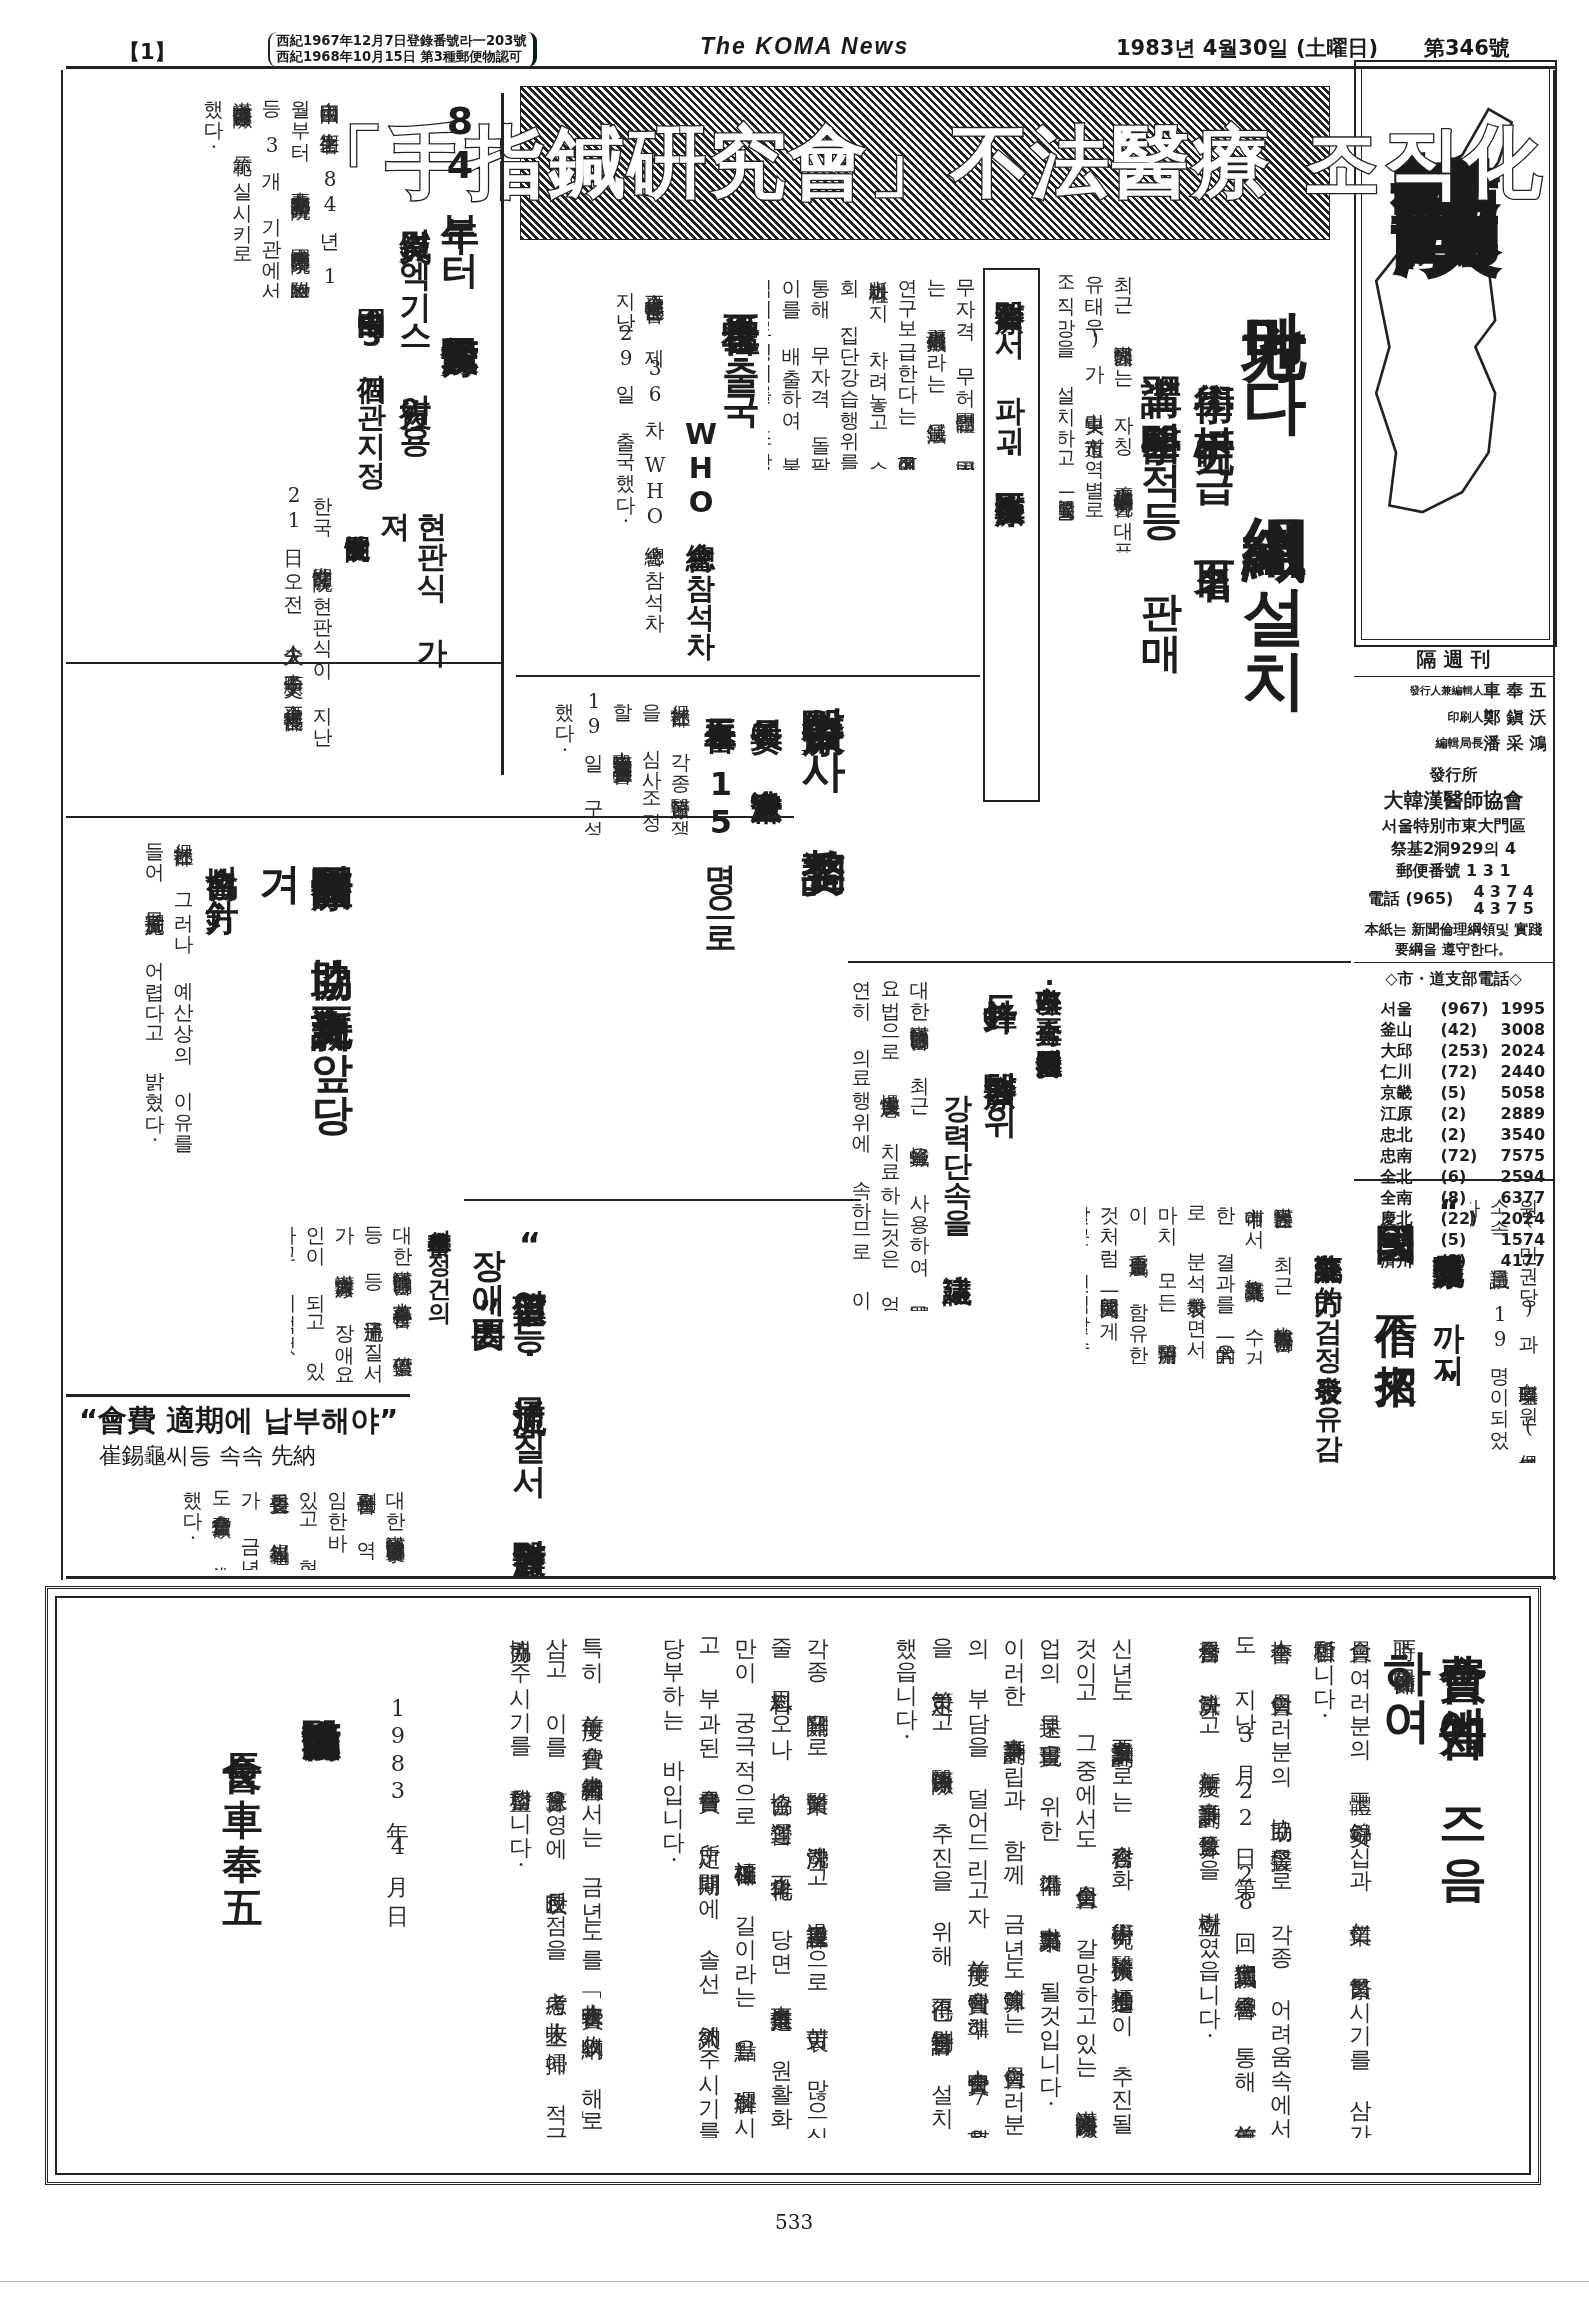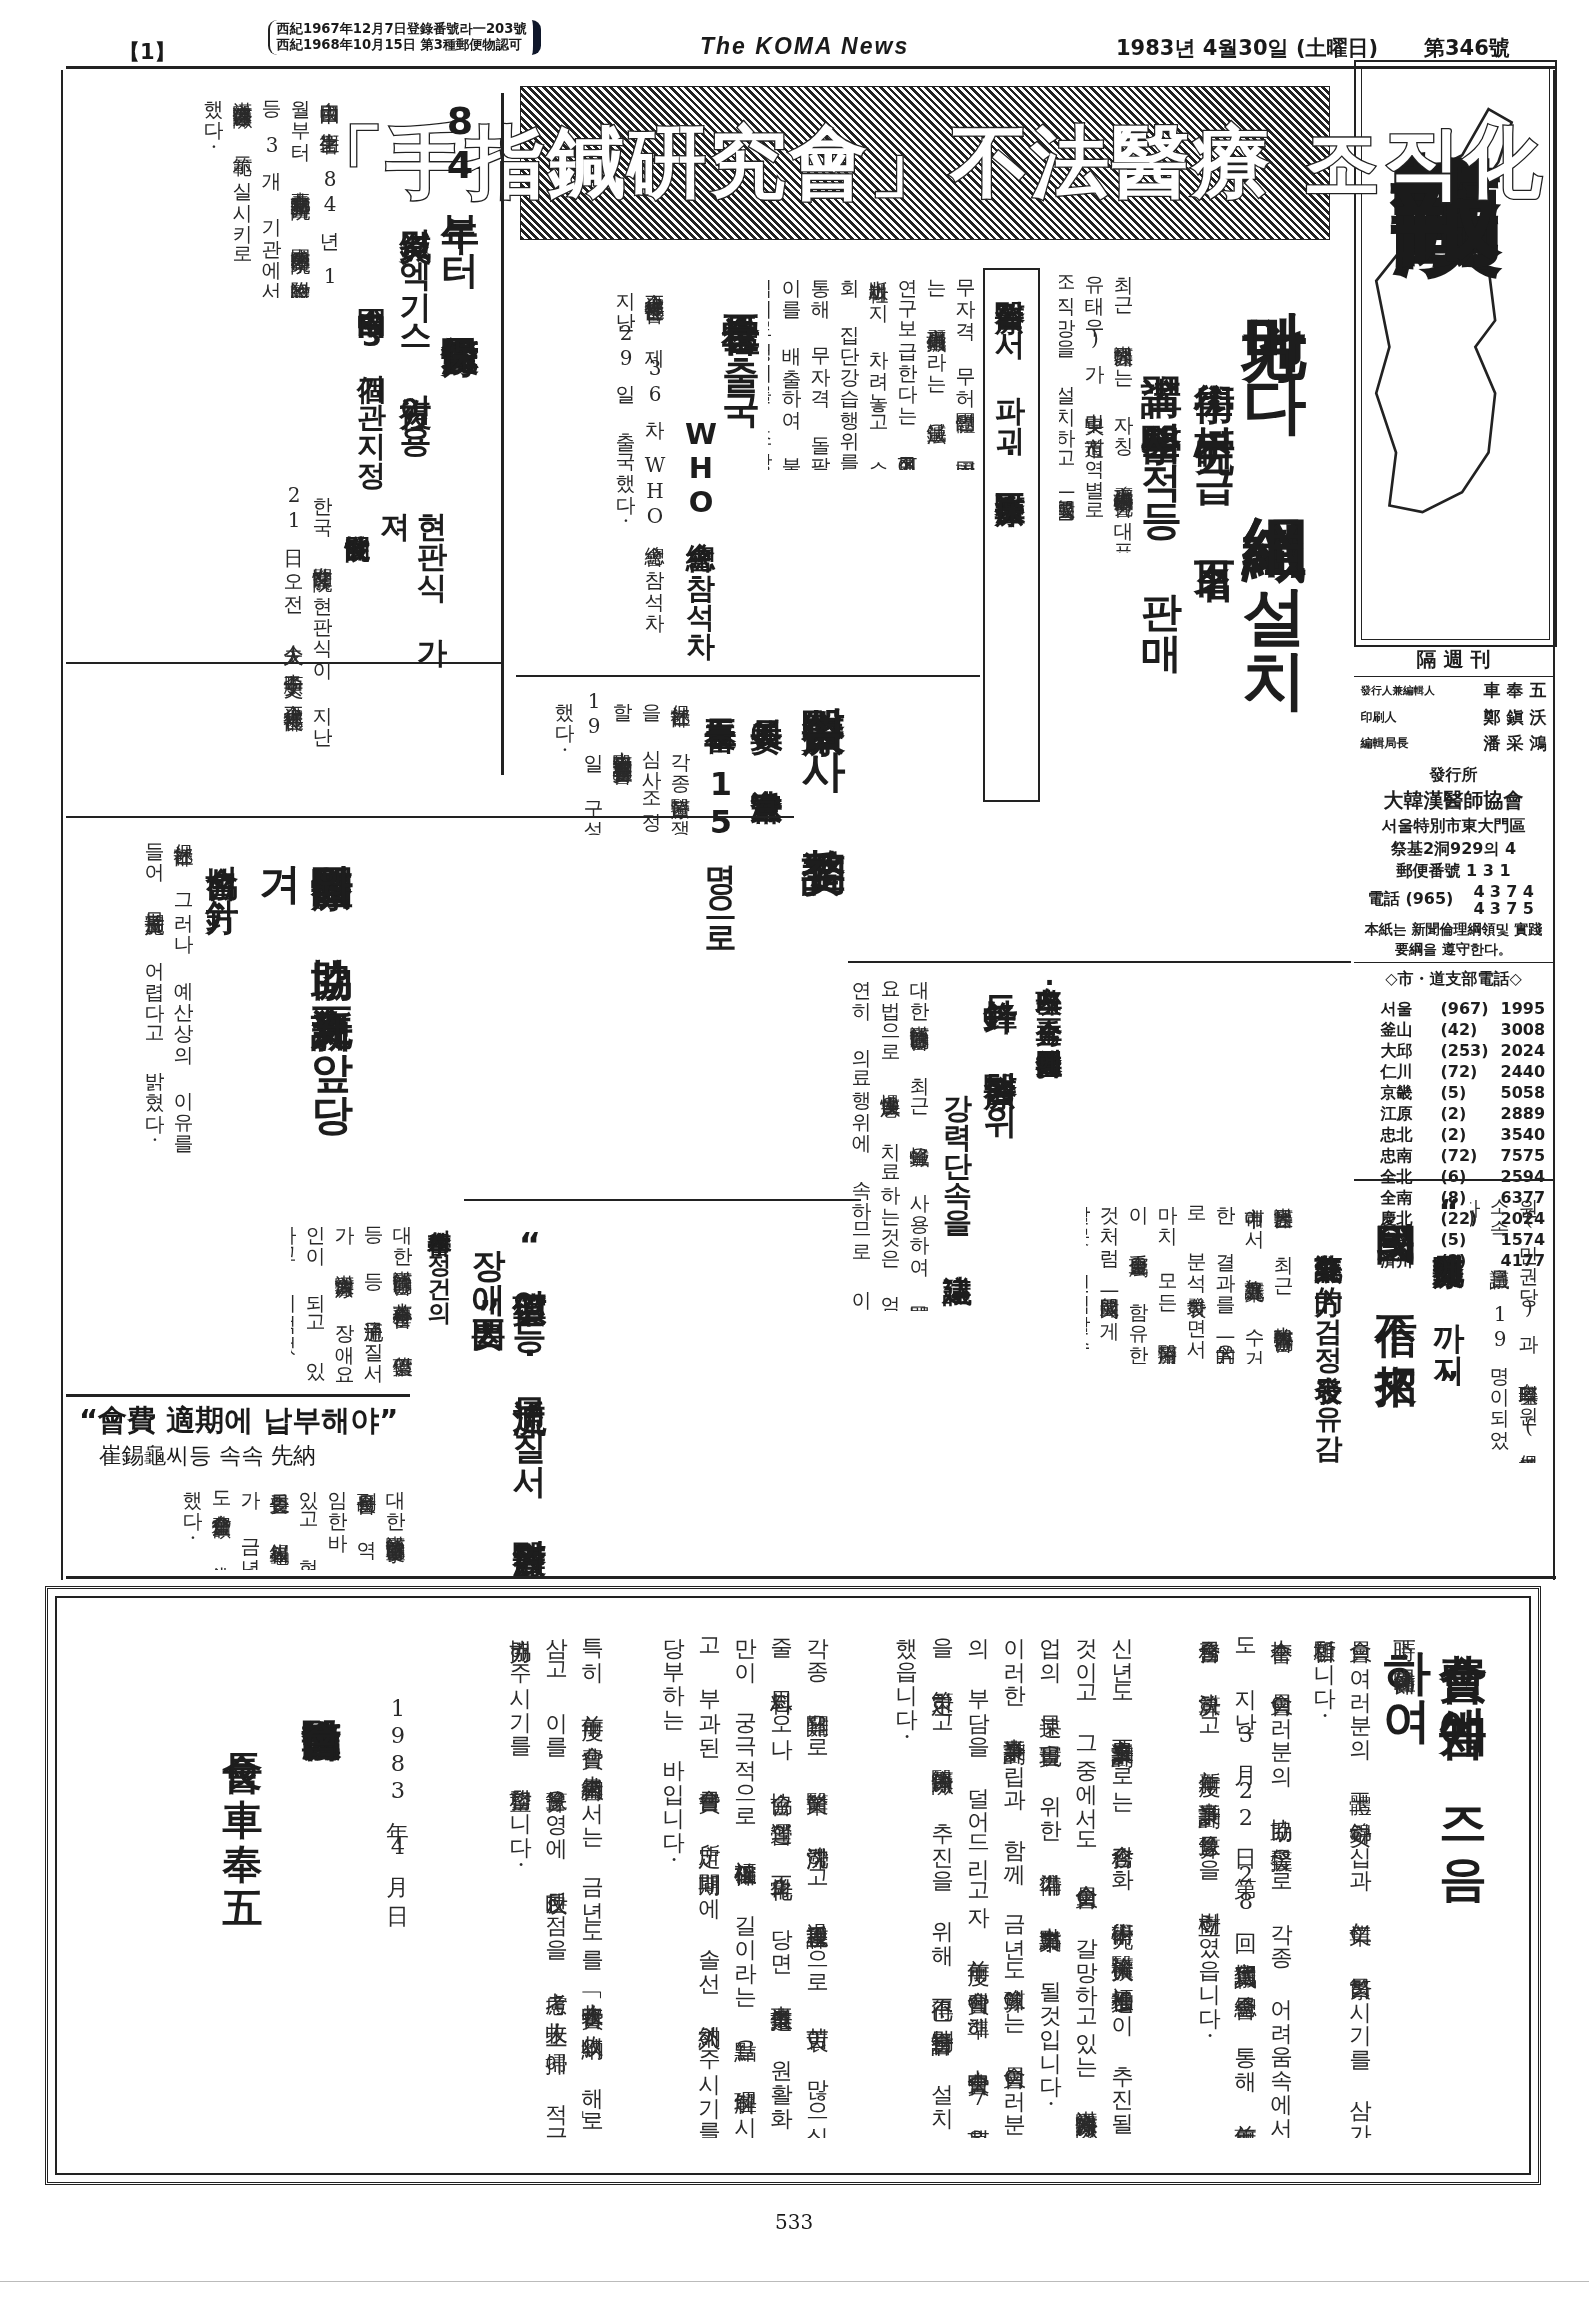--- a/index.html
+++ b/index.html
@@ -12,32 +12,32 @@
   .head-v{writing-mode:vertical-rl;text-orientation:upright;font-family:"DejaVu Sans","Liberation Sans",sans-serif;font-weight:bold;color:#1d1d1d;}
   .banner{position:absolute;left:520px;top:86px;width:808px;height:152px;
     background:repeating-linear-gradient(45deg,#222 0 2.6px,#fff 2.6px 5.3px);border:1.3px solid #222;
     display:flex;align-items:center;justify-content:center;}
   .banner span{font-family:"DejaVu Sans","Liberation Sans",sans-serif;font-weight:bold;font-size:78px;color:#fff;
     -webkit-text-stroke:2.6px #222;paint-order:stroke fill;letter-spacing:2.6px;white-space:nowrap;}
   .masthead{position:absolute;left:1354px;top:60px;width:199px;height:583px;border:2.6px solid #222;}
   .masthead .inner{position:absolute;left:5.3px;top:5.3px;right:5.3px;bottom:5.3px;border:1.3px solid #222;}
   .masthead .logo{writing-mode:vertical-rl;text-orientation:upright;font-family:"DejaVu Serif",serif;font-weight:bold;font-size:113px;line-height:132px;position:absolute;left:26.5px;top:13.2px;color:#1b1b1b;letter-spacing:-4px;}
   .info{position:absolute;left:1354px;top:642px;width:199px;font-family:"DejaVu Sans","Liberation Sans",sans-serif;font-weight:bold;color:#1e1e1e;}
-  .info .row{display:flex;justify-content:space-between;font-size:17px;line-height:26.5px;padding:0 6.6px;}
+  .info .row{display:flex;justify-content:flex-end;font-size:17px;line-height:26.5px;padding:0 6.6px;}
   .info .center{text-align:center;font-size:16px;line-height:22.5px;}
   .phones{font-size:16px;line-height:21px;margin-top:8px;}
   .phones .p{display:grid;grid-template-columns:60px 60px 53px;padding-left:26.5px;}
   .notice{position:absolute;left:45px;top:1586px;width:1490px;height:593px;border:3.3px double #222;}
   .notice .frame{position:absolute;left:6.6px;top:6.6px;right:6.6px;bottom:6.6px;border:2px solid #222;}
 </style>
 </head>
 <body>
 
 <div class="abs hdr" style="left:119px;top:38px;font-size:21px;">【1】</div>
-<div class="abs hdr" style="left:268px;top:20px;font-size:13.2px;line-height:16px;border-left:2px solid #222;border-right:8px solid #0f172a;border-radius:9.3px;padding:1.3px 6.6px;">
+<div class="abs hdr" style="left:268px;top:32px;font-size:13.2px;line-height:16px;border-left:2px solid #222;border-right:4px solid #0f172a;border-radius:9.3px;padding:1.3px 6.6px;">
   <div>西紀1967年12月7日登錄番號라一203號</div>
   <div>西紀1968年10月15日 第3種郵便物認可</div>
 </div>
 <div class="abs" style="left:700px;top:33px;font-family:Liberation Sans, sans-serif;font-style:italic;font-weight:bold;font-size:23px;letter-spacing:2px;">The KOMA News</div>
 <div class="abs hdr" style="left:1116px;top:34px;font-size:21px;">1983년 4월30일 (土曜日)</div>
 <div class="abs hdr" style="left:1424px;top:34px;font-size:21px;">第346號</div>
 <div class="hrule" style="left:66px;top:66px;width:1490px;height:3.3px;"></div>
 
 <div class="vrule" style="left:61px;top:70px;width:2px;height:1510px;"></div>
 <div class="vrule" style="left:1553px;top:70px;width:2px;height:1510px;"></div>

